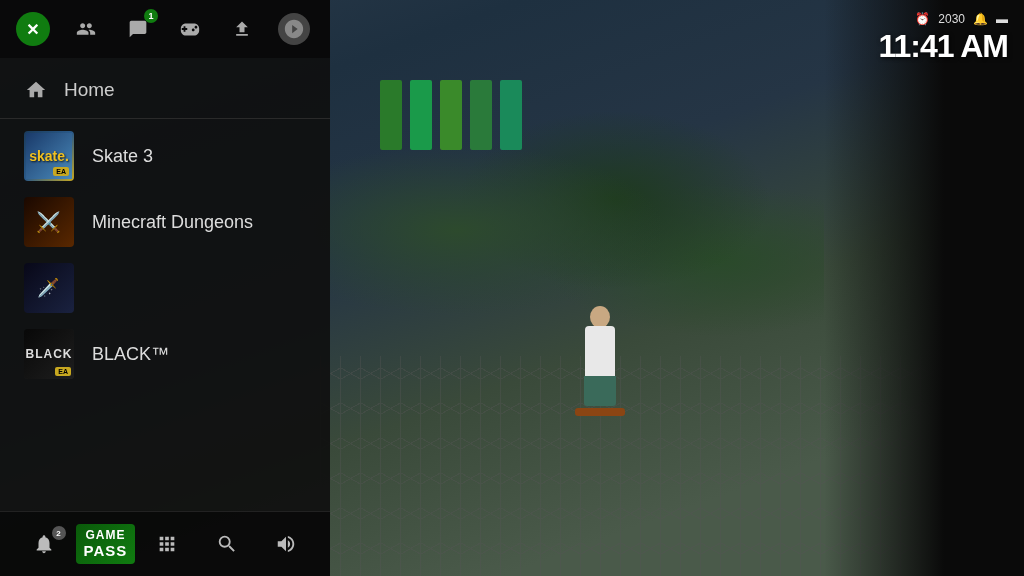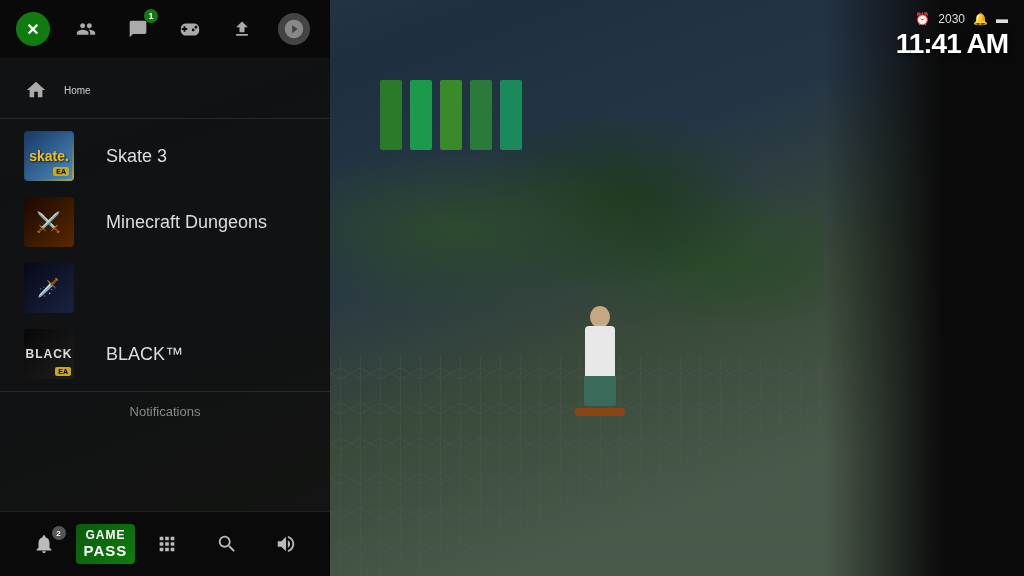--- a/index.html
+++ b/index.html
@@ -194,32 +194,32 @@
       height: 24px;
       display: flex;
       align-items: center;
       justify-content: center;
       font-size: 18px;
       color: #aaa;
       flex-shrink: 0;
     }
 
     .menu-label {
-      font-size: 10px;
+      font-size: 19px;
       font-weight: 400;
     }
 
     
     .game-item {
       display: flex;
       align-items: center;
       padding: 8px 24px;
       cursor: pointer;
       color: #ccc;
-      gap: 32px;
+      gap: 18px;
     }
 
     .game-thumbnail {
       width: 50px;
       height: 50px;
       border-radius: 4px;
       flex-shrink: 0;
       background: #333;
       overflow: hidden;
       display: flex;
@@ -346,21 +346,21 @@
 
     .status-icons {
       display: flex;
       align-items: center;
       gap: 8px;
       color: #ddd;
       font-size: 12px;
     }
 
     .status-time {
-      font-size: 28px;
+      font-size: 32px;
       font-weight: 600;
       color: #fff;
       letter-spacing: -1px;
       text-shadow: 1px 1px 4px rgba(0,0,0,0.8);
     }
 
     
     .bg-banners {
       position: absolute;
       top: 80px;
@@ -507,23 +507,20 @@
     <div class="game-item">
       <div class="game-thumbnail thumb-black">
         <div style="position:relative;width:100%;height:100%;background:linear-gradient(135deg,#080808,#1e1e1e);display:flex;align-items:center;justify-content:center;">
           <span style="color:#ddd;font-size:12px;font-weight:bold;letter-spacing:1px;">BLACK</span>
           <div class="ea-badge">EA</div>
         </div>
       </div>
       <span class="game-name">BLACK™</span>
     </div>
 
-    <div class="notifications-label">
-      <span>Notifications</span>
-    </div>
 
   </div>
 
   <div class="bottom-bar">
 
     <div class="bottom-icon">
       <svg width="22" height="22" viewBox="0 0 24 24" fill="#bbb">
         <path d="M12 22c1.1 0 2-.9 2-2h-4c0 1.1.9 2 2 2zm6-6v-5c0-3.07-1.64-5.64-4.5-6.32V4c0-.83-.67-1.5-1.5-1.5s-1.5.67-1.5 1.5v.68C7.63 5.36 6 7.92 6 11v5l-2 2v1h16v-1l-2-2z"></path>
       </svg>
       <span class="badge">2</span>

